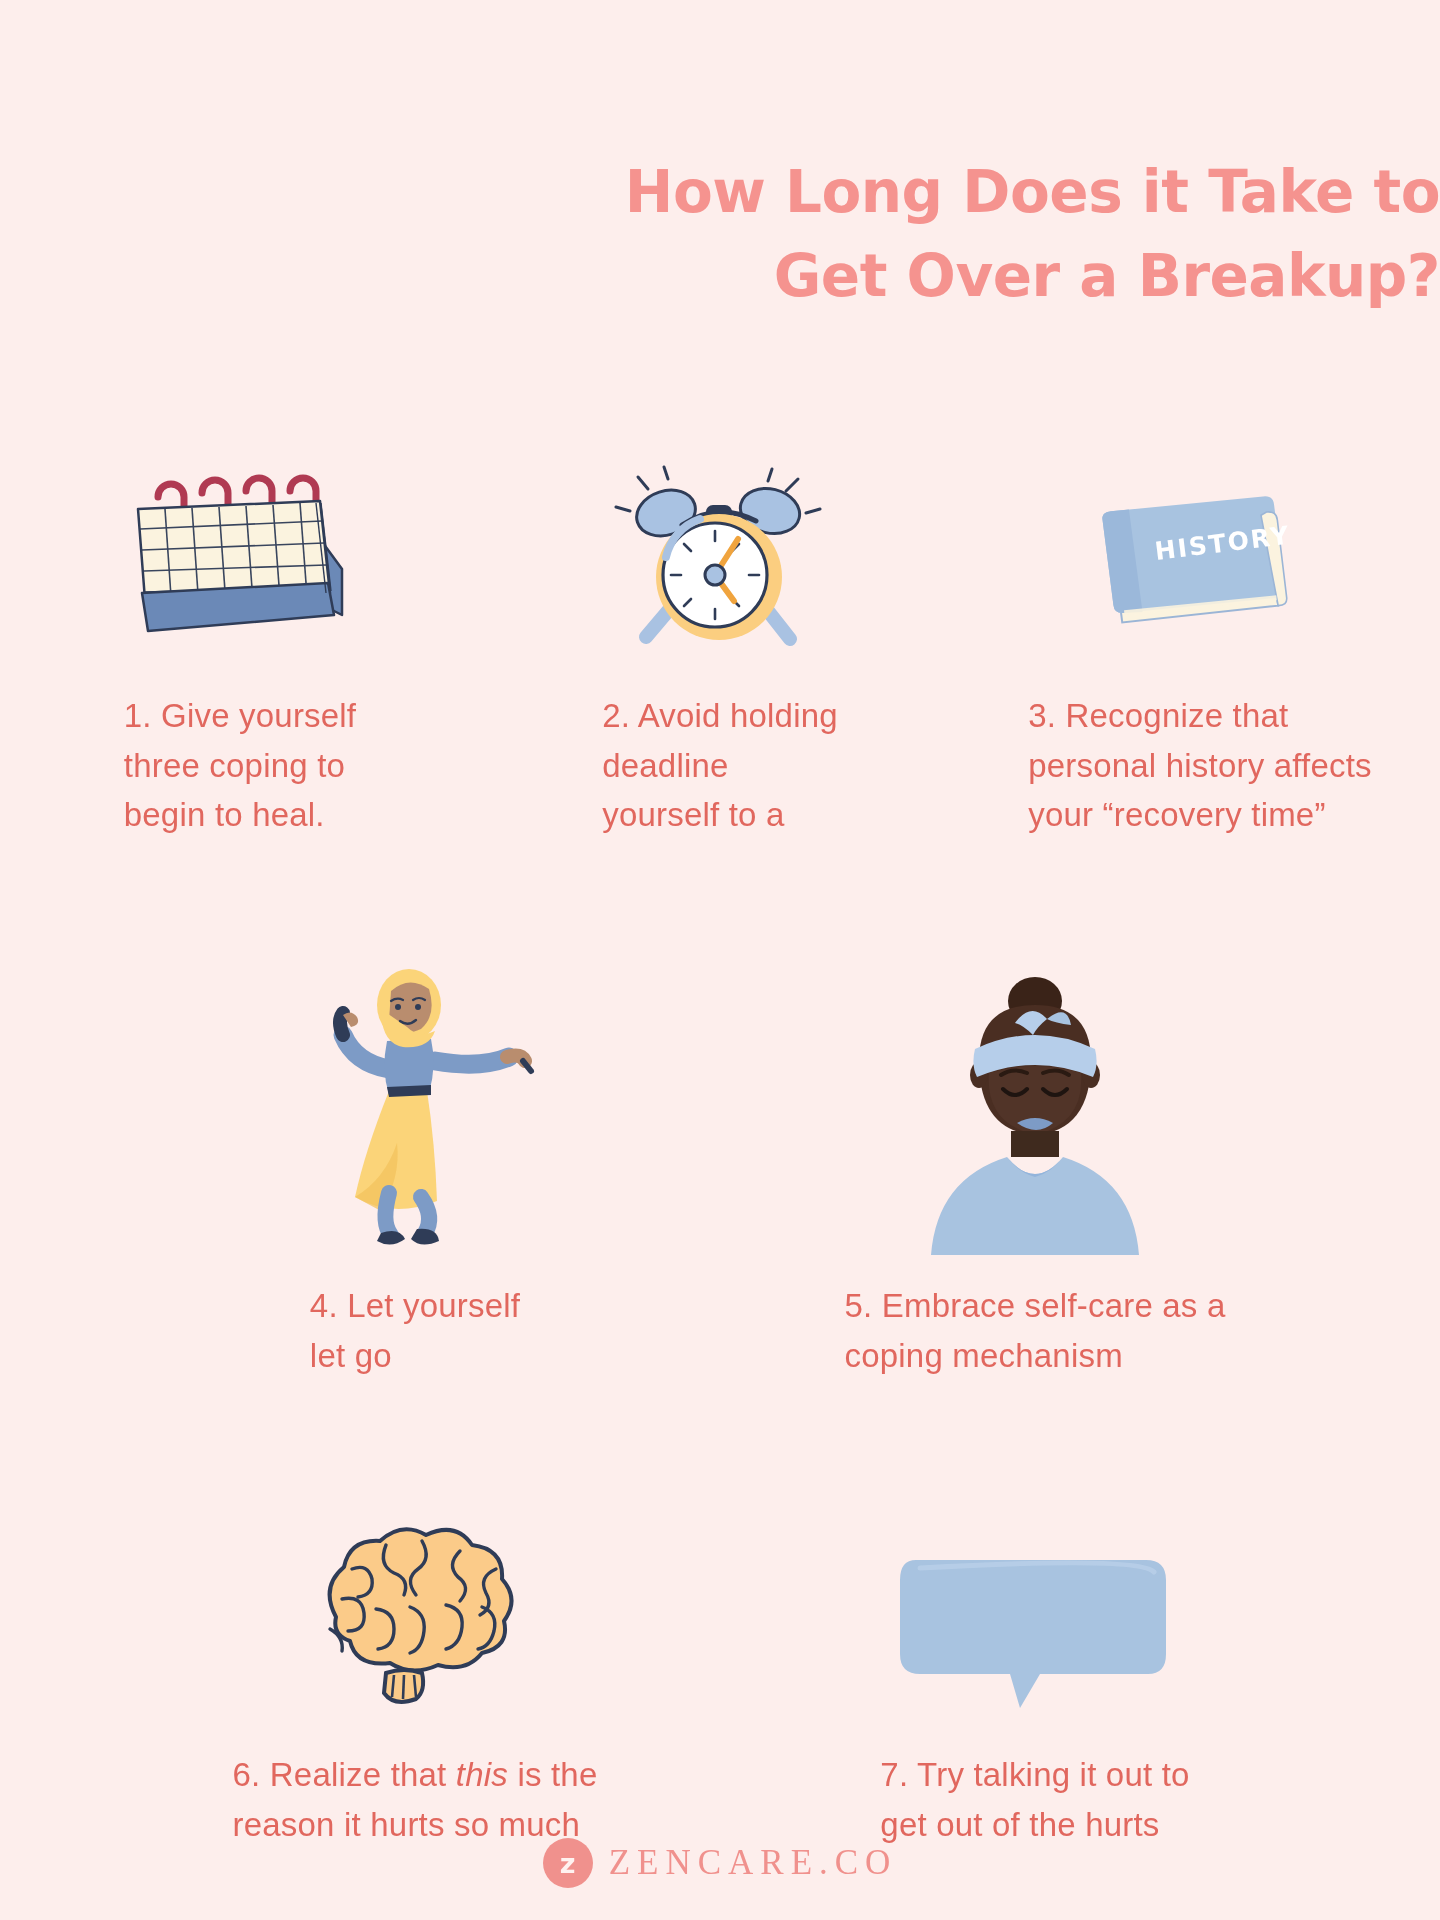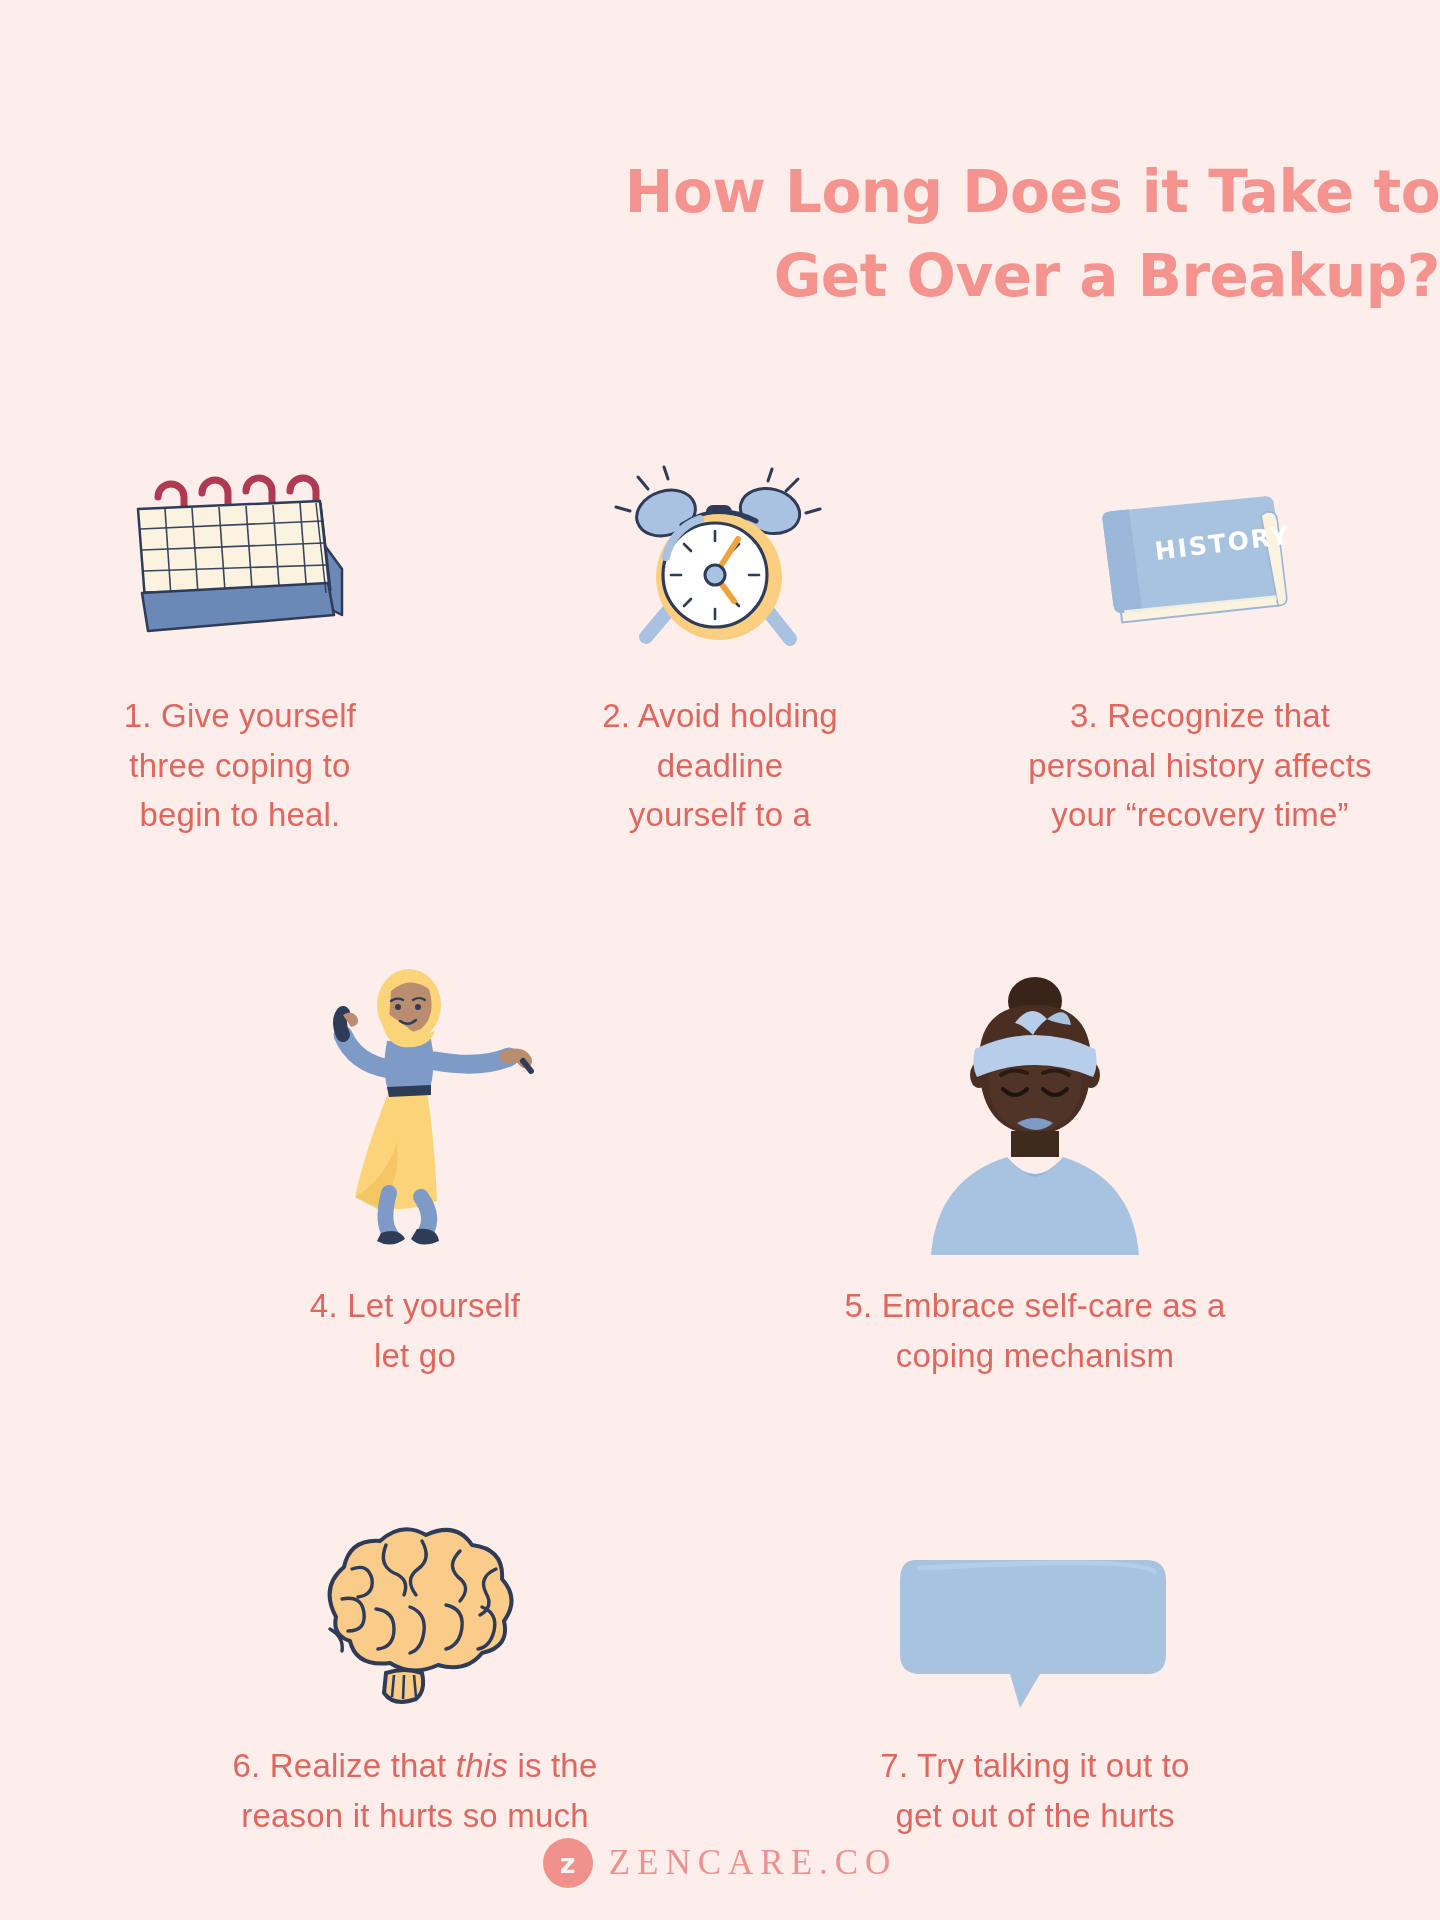--- a/index.html
+++ b/index.html
@@ -50,37 +50,37 @@
   .row-2 { top: 965px; }
   .row-3 { top: 1465px; }
 
   .cell {
     display: flex;
     flex-direction: column;
     align-items: center;
   }
   .row-1 .cell { width: 480px; }
   .row-2 .cell { width: 620px; }
-  .row-3 .cell { width: 620px; }
+  .row-3 .cell { width: 620px; gap: 9px; }
 
   .row-2 { justify-content: center; padding-left: 10px; }
   .row-3 { justify-content: center; padding-left: 10px; }
 
   .art {
     height: 210px;
     display: flex;
     align-items: flex-end;
     justify-content: center;
   }
   .art-tall { height: 290px; }
   .art-mid  { height: 250px; }
 
   .caption {
     margin-top: 26px;
-    text-align: center;
+    text-align: left;
     color: #E1675E;
     font-family: "Liberation Sans", sans-serif;
     font-weight: 400;
     font-size: 33px;
     line-height: 1.5;
     letter-spacing: 0.2px;
     max-width: 430px;
   }
   .caption-wide { max-width: 470px; }
   .caption em { font-style: italic; }

